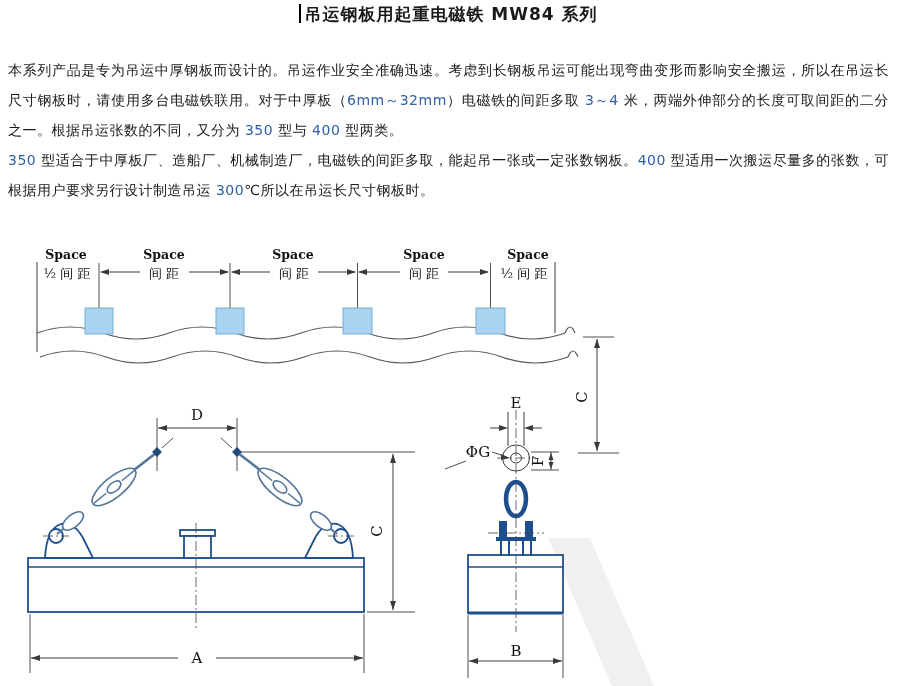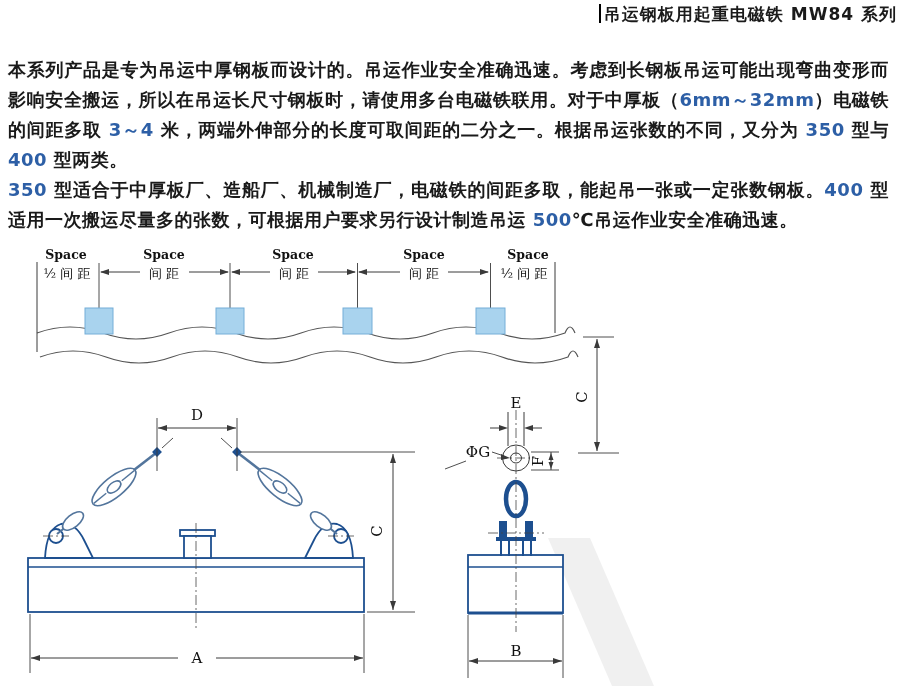--- a/index.html
+++ b/index.html
@@ -2,29 +2,29 @@
 <html style="--text: #1a1a1a; --highlight-blue: #2d5fa6; --diagram-navy: #1d4f8f; --chain-steel: #53759c; --magnet-fill: #a9d3ee; --magnet-stroke: #74aed8; --dim-line: #3a3a3a;"><head>
 <meta charset="utf-8">
 <style>
   html,body{margin:0;padding:0;}
   body{
     width:897px;height:686px;position:relative;background:#ffffff;
     font-family:"DejaVu Sans","Liberation Sans",sans-serif;
     color:var(--text,#1a1a1a);overflow:hidden;
   }
   .title{
-    text-align:right;font-weight:bold;font-size:17px;line-height:22px;
+    text-align:center;font-weight:bold;font-size:17px;line-height:22px;
     padding-top:3px;letter-spacing:1px;
   }
   .cursor-bar{
     display:inline-block;width:2px;height:19px;background:#000;
     vertical-align:-3px;margin-right:3px;
   }
   .content{
-    margin:30px 8px 15px 8px;font-size:18px;font-weight:bold;line-height:30px;
+    margin:30px 8px 15px 8px;font-size:14px;font-weight:normal;line-height:30px;
     text-align:justify;letter-spacing:0.5px;
   }
   .content p{margin:0;}
   .hl{color:var(--highlight-blue,#2d5fa6);}
   svg.diagram{position:absolute;left:0;top:0;pointer-events:none;}
   
   .dl{stroke:var(--dim-line,#3a3a3a);fill:none;stroke-width:1;}
   .thin{stroke-width:0.9;}
   .ah{fill:var(--dim-line,#3a3a3a);stroke:none;}
   .nv{stroke:var(--diagram-navy,#1d4f8f);fill:#fff;stroke-width:1.8;}
@@ -40,21 +40,21 @@
   .cn{font-size:13px;}
   .shadow{fill:#ebebeb;opacity:0.75;}
 </style>
 </head>
 <body>
 
 <div class="title"><span class="cursor-bar"></span><span>吊运钢板用起重电磁铁 MW84 系列</span></div>
 
 <div class="content">
   <p><span>本系列产品是专为吊运中厚钢板而设计的。吊运作业安全准确迅速。考虑到长钢板吊运可能出现弯曲变形而影响安全搬运，所以在吊运长尺寸钢板时，请使用多台电磁铁联用。对于中厚板（</span><span class="hl">6mm～32mm</span><span>）电磁铁的间距多取 </span><span class="hl">3～4</span><span> 米，两端外伸部分的长度可取间距的二分之一。根据吊运张数的不同，又分为 </span><span class="hl">350</span><span> 型与 </span><span class="hl">400</span><span> 型两类。</span></p>
-  <p><span class="hl">350</span><span> 型适合于中厚板厂、造船厂、机械制造厂，电磁铁的间距多取，能起吊一张或一定张数钢板。</span><span class="hl">400</span><span> 型适用一次搬运尽量多的张数，可根据用户要求另行设计制造吊运 </span><span class="hl">500</span><span>℃吊运作业安全准确迅速。</span></p>
+  <p><span class="hl">350</span><span> 型适合于中厚板厂、造船厂、机械制造厂，电磁铁的间距多取，能起吊一张或一定张数钢板。</span><span class="hl">400</span><span> 型适用一次搬运尽量多的张数，可根据用户要求另行设计制造吊运 </span><span class="hl">300</span><span>℃所以在吊运长尺寸钢板时。</span></p>
 </div>
 
 <svg class="diagram" width="897" height="686" viewBox="0 0 897 686">
 
   <polygon class="shadow" points="548,538 590,538 654,686 612,686"></polygon>
 
   <g>
     <path class="wave" d="M37,333 Q70,321 103,333 Q136,345 169,333 Q202,321 235,333 Q268,345 301,333 Q334,321 367,333 Q400,345 433,333 Q466,321 499,333 Q532,345 565,333 Q570,321 575,333"></path>
     <path class="wave" d="M40,357 Q73,345 106,357 Q139,369 172,357 Q205,345 238,357 Q271,369 304,357 Q337,345 370,357 Q403,369 436,357 Q469,345 502,357 Q535,369 568,357 Q573,345 578,357"></path>
     <line class="dl" x1="37" y1="262" x2="37" y2="352"></line>

